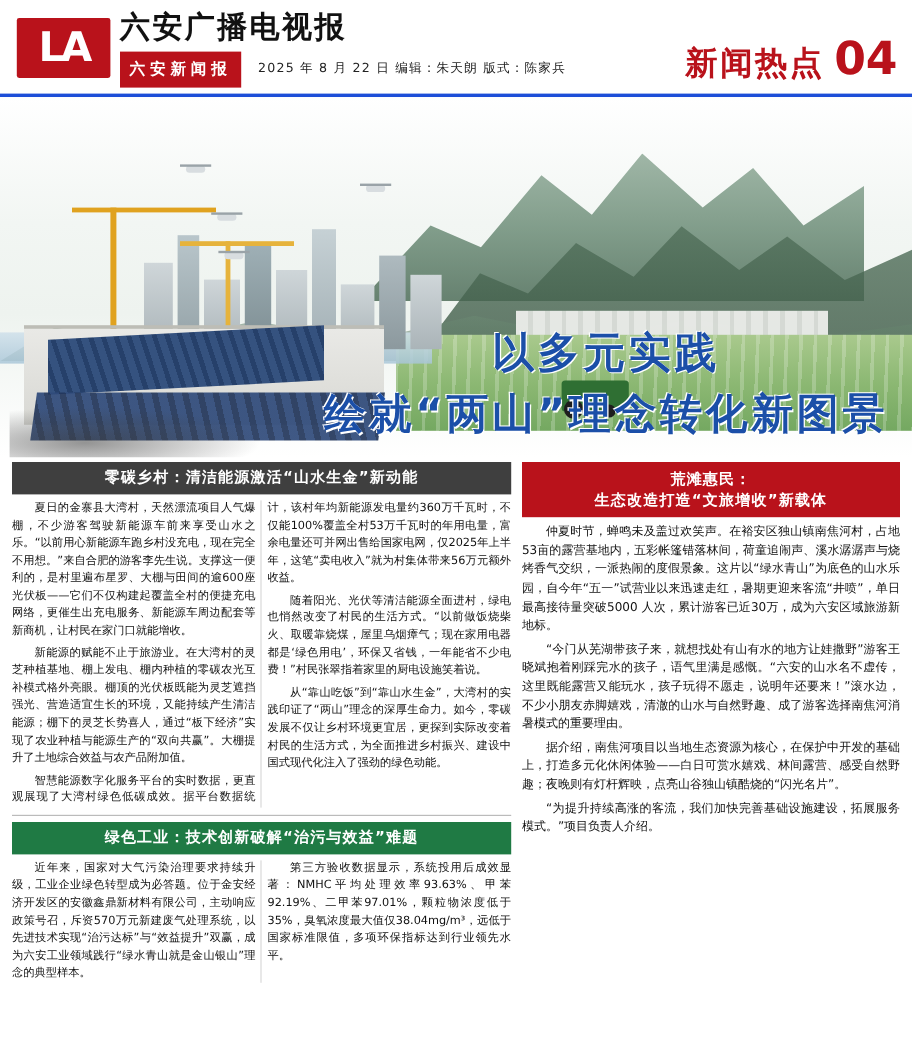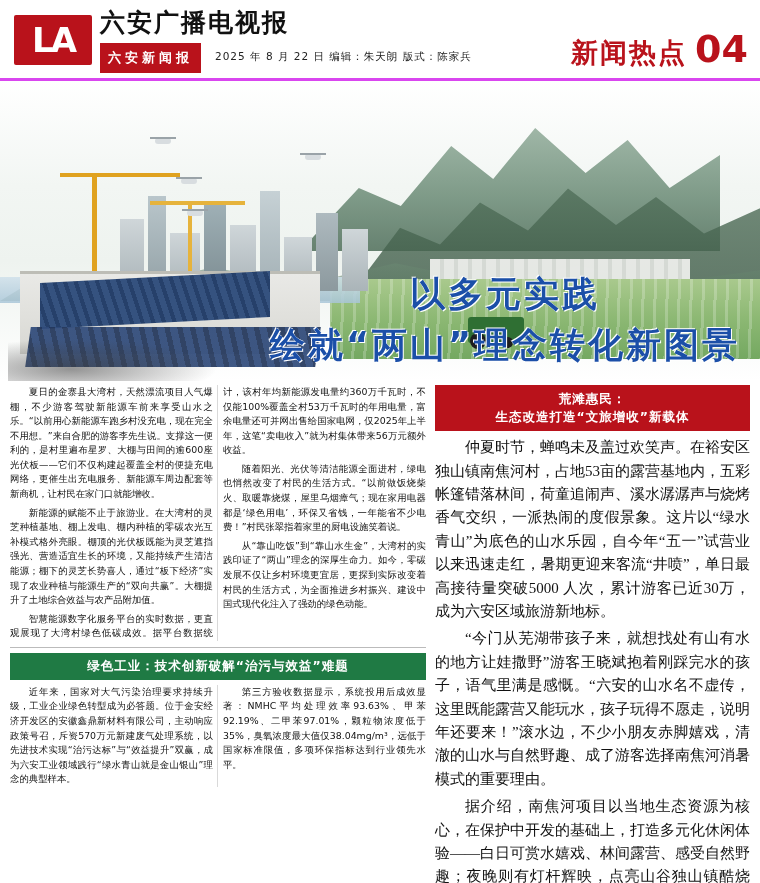--- a/index.html
+++ b/index.html
@@ -8,21 +8,21 @@
     background:#ffffff;
     font-family:"DejaVu Sans","Liberation Sans",sans-serif;
     color:#111;
     overflow:hidden;
     position:relative;
   }
   .page{position:relative;width:760px;height:883px;overflow:hidden;}
 
   
   .masthead{
-    position:relative;height:78px;border-bottom:3px solid #d946ef;
+    position:relative;height:78px;border-bottom:3px solid #1d4ed8;
     display:flex;align-items:flex-start;
   }
   .logo-block{display:flex;align-items:center;padding:6px 0 0 14px;}
   .logo-mark{
     width:78px;height:50px;background:#b9121b;color:#fff;
     display:flex;align-items:center;justify-content:center;
     font-weight:bold;font-size:34px;letter-spacing:-3px;
     font-family:"DejaVu Sans","Liberation Sans",sans-serif;
     border-radius:2px;
   }
@@ -161,21 +161,21 @@
   .sec-head.gray{background:#3f3f3f;}
   .sec-head.red{background:#b9121b;line-height:1.45;font-size:12.5px;}
 
   .body-cols{column-count:2;column-gap:10px;column-rule:1px solid #d9d9d9;}
   .p{
     font-size:9.4px;line-height:1.55;text-align:justify;margin:0 0 4px 0;
     text-indent:2em;color:#111;
   }
   .divider{border-top:1px solid #bbb;margin:6px 0 5px 0;}
 
-  .rightcol .p{font-size:15px;line-height:1.56;font-family:Liberation Serif, serif;}
+  .rightcol .p{font-size:10px;line-height:1.56;}
 </style>
 </head>
 <body>
 
 <div class="page">
 
   <div class="masthead">
     <div class="logo-block">
       <div class="logo-mark">LA</div>
       <div class="logo-text">
@@ -231,20 +231,21 @@
       <div class="hero-l1">以多元实践</div>
       <div class="hero-l2">绘就“两山”理念转化新图景</div>
     </div>
   </div>
 
 
   <div class="cols">
 
     <div class="col col-wide">
 
+      <div class="sec-head gray">零碳乡村：清洁能源激活“山水生金”新动能</div>
       <div class="body-cols">
         <p class="p">夏日的金寨县大湾村，天然漂流项目人气爆棚，不少游客驾驶新能源车前来享受山水之乐。“以前用心新能源车跑乡村没充电，现在完全不用想。”来自合肥的游客李先生说。支撑这一便利的，是村里遍布星罗、大棚与田间的逾600座光伏板——它们不仅构建起覆盖全村的便捷充电网络，更催生出充电服务、新能源车周边配套等新商机，让村民在家门口就能增收。</p>
         <p class="p">新能源的赋能不止于旅游业。在大湾村的灵芝种植基地、棚上发电、棚内种植的零碳农光互补模式格外亮眼。棚顶的光伏板既能为灵芝遮挡强光、营造适宜生长的环境，又能持续产生清洁能源；棚下的灵芝长势喜人，通过“板下经济”实现了农业种植与能源生产的“双向共赢”。大棚提升了土地综合效益与农产品附加值。</p>
         <p class="p">智慧能源数字化服务平台的实时数据，更直观展现了大湾村绿色低碳成效。据平台数据统计，该村年均新能源发电量约360万千瓦时，不仅能100%覆盖全村53万千瓦时的年用电量，富余电量还可并网出售给国家电网，仅2025年上半年，这笔“卖电收入”就为村集体带来56万元额外收益。</p>
         <p class="p">随着阳光、光伏等清洁能源全面进村，绿电也悄然改变了村民的生活方式。“以前做饭烧柴火、取暖靠烧煤，屋里乌烟瘴气；现在家用电器都是‘绿色用电’，环保又省钱，一年能省不少电费！”村民张翠指着家里的厨电设施笑着说。</p>
         <p class="p">从“靠山吃饭”到“靠山水生金”，大湾村的实践印证了“两山”理念的深厚生命力。如今，零碳发展不仅让乡村环境更宜居，更探到实际改变着村民的生活方式，为全面推进乡村振兴、建设中国式现代化注入了强劲的绿色动能。</p>
       </div>
 
       <div class="divider"></div>
 

